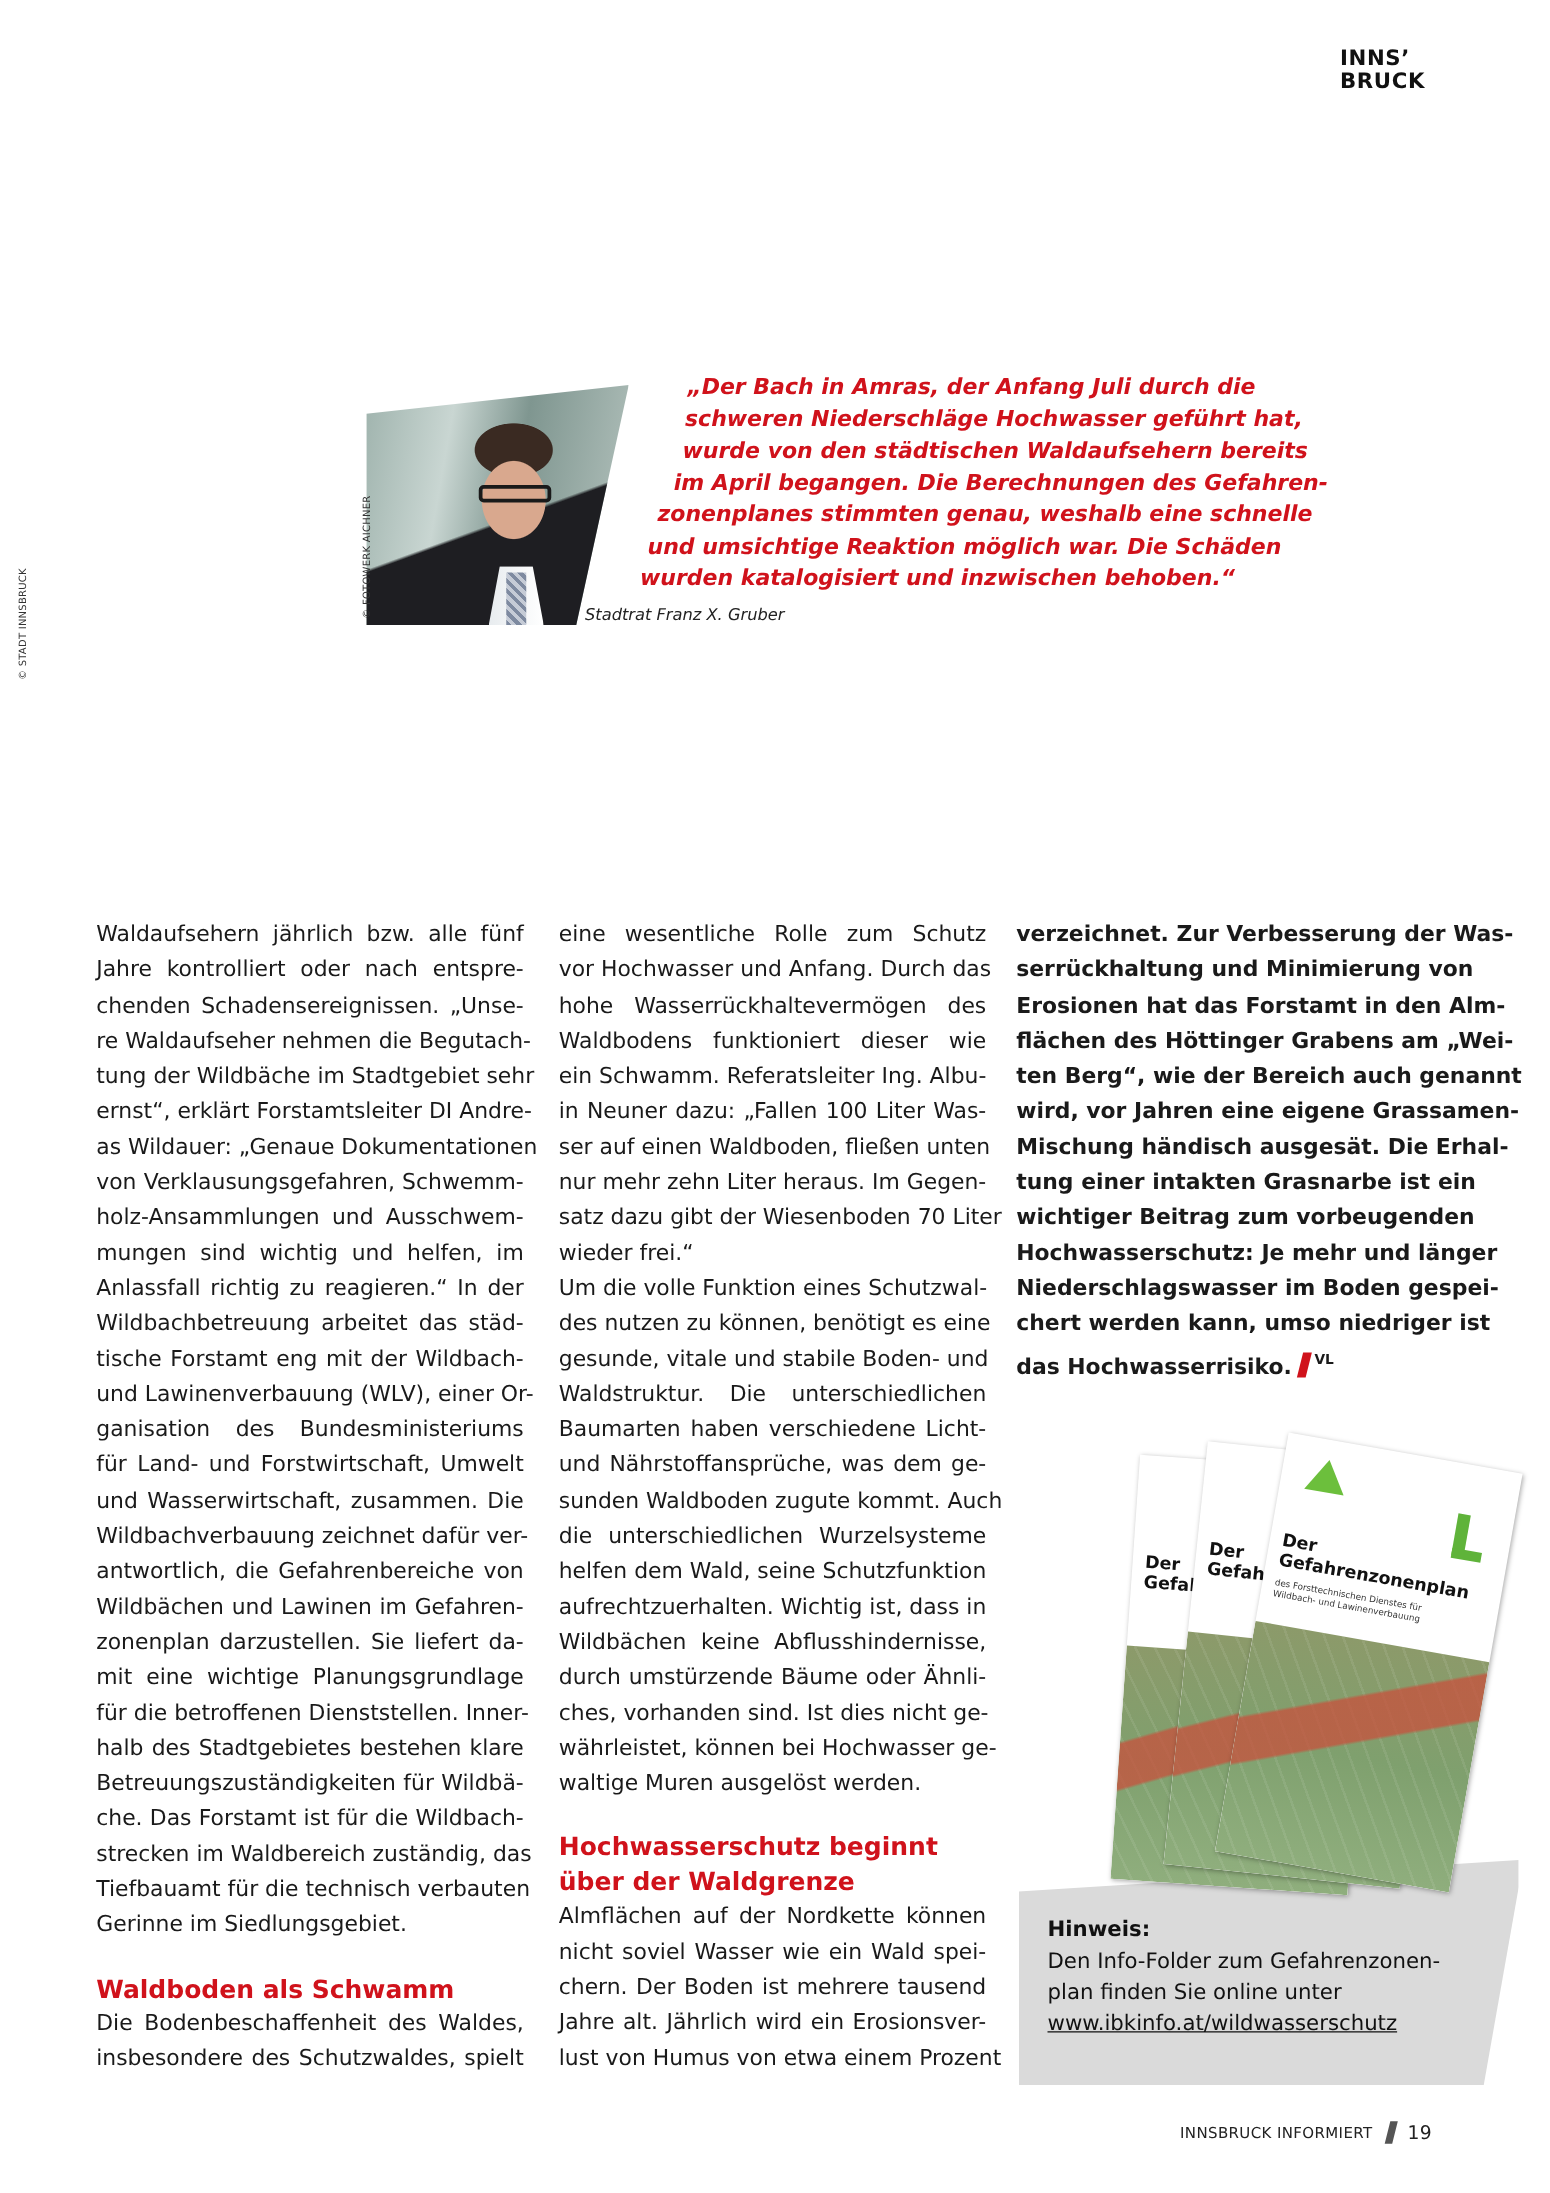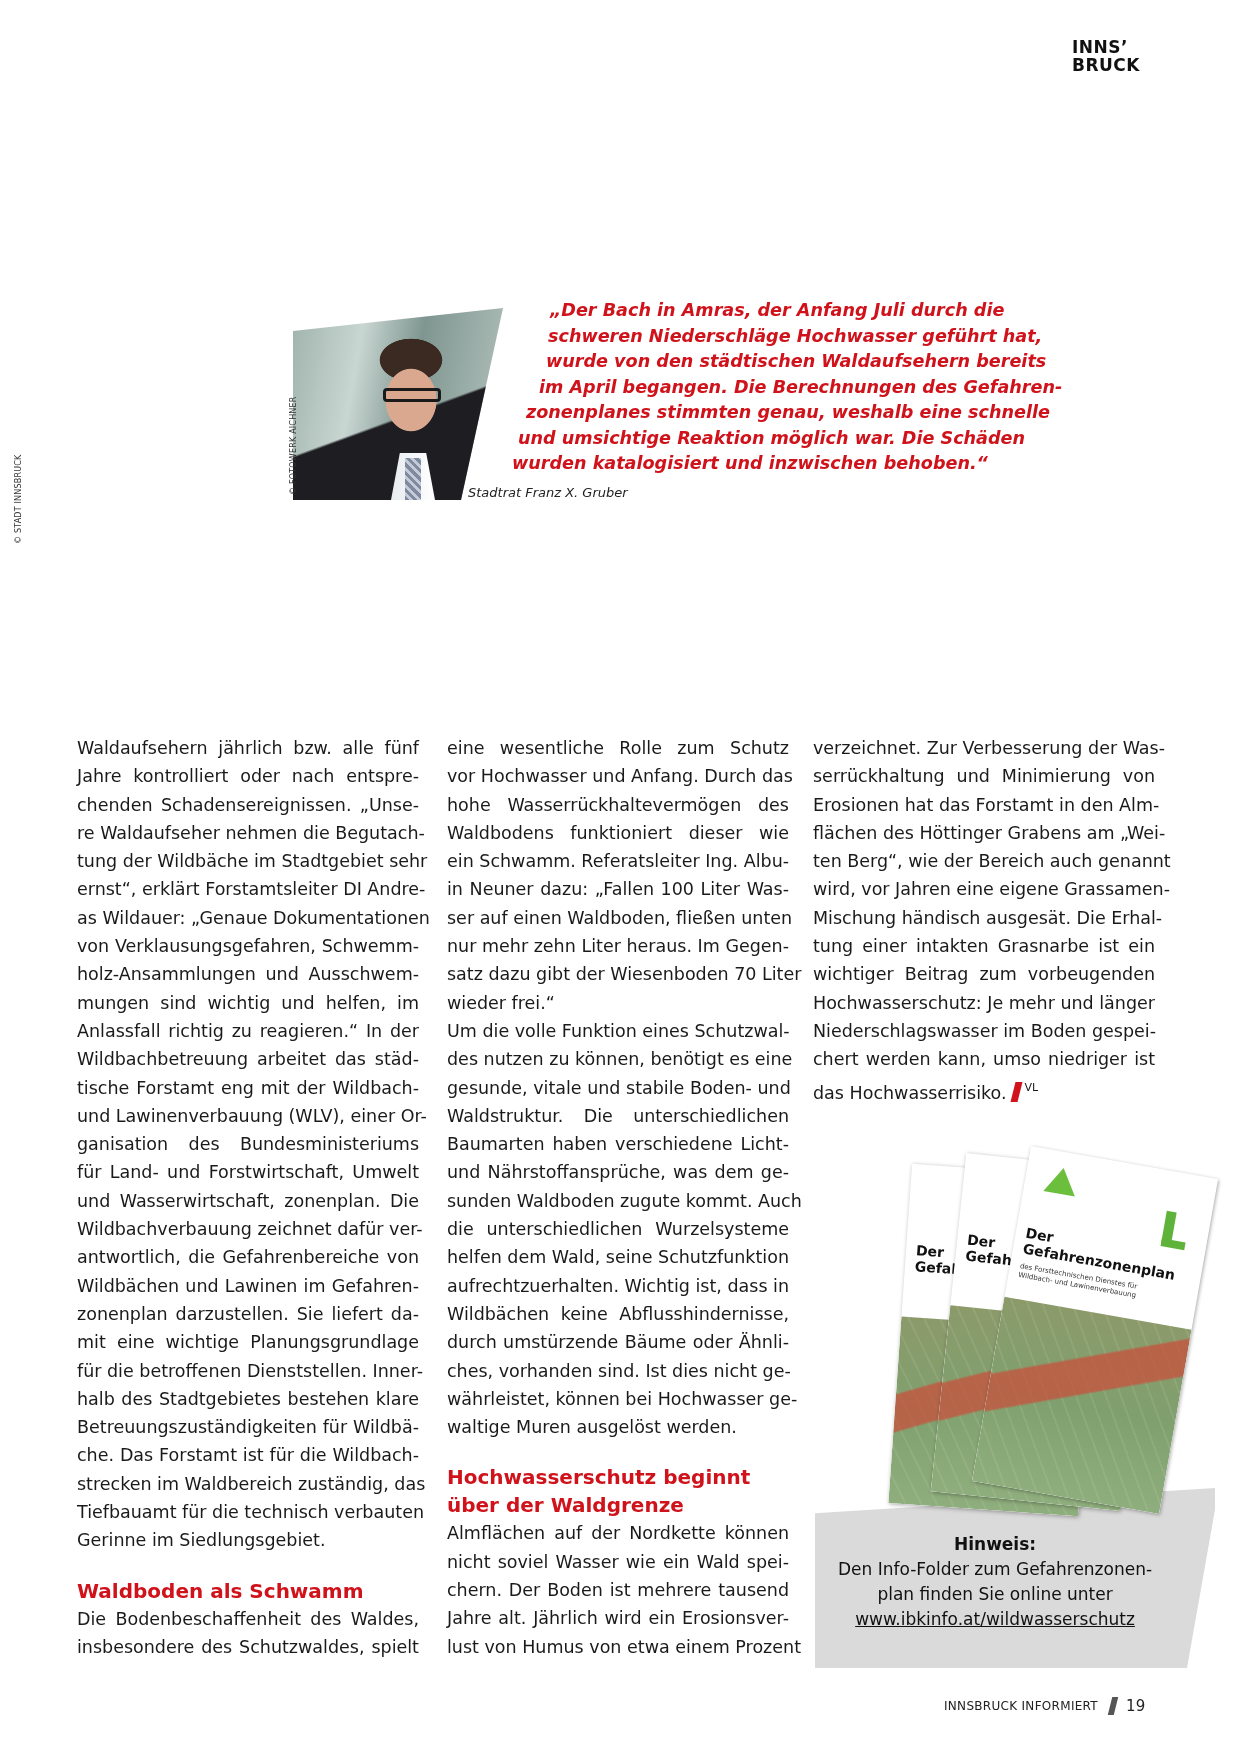--- a/index.html
+++ b/index.html
@@ -16,25 +16,25 @@
   .photo .glasses { position:absolute; left:90px; top:80px; width:58px; height:14px; border:3px solid #1a1a1a; border-radius:4px; box-sizing:border-box; }
   .quote { position:absolute; left:470px; top:298px; width:500px; color:#d0121b; font-family:"DejaVu Sans", sans-serif; font-weight:bold; font-style:italic; font-size:17.6px; line-height:25.5px;margin-left:36px; }
   .quote .ln { display:block; white-space:nowrap; }
   .caption { position:absolute; left:468px; top:485px; font-style:italic; font-size:13px; color:#222; }
   .col { position:absolute; width:342px; font-size:17.5px; line-height:28.3px; color:#1a1a1a; }
   .col .ln { display:block; white-space:nowrap; text-align:justify; text-align-last:justify; height:28.3px; }
   .col .ln.last { text-align-last:left; }
   .col h3 { margin:0; color:#d0121b; font-size:20px; font-weight:bold; line-height:28px; }
   .col1 { left:77px; top:734px; }
   .col2 { left:447px; top:734px; }
-  .col3 { left:813px; top:734px; }
+  .col3 { left:813px; top:734px;font-weight:bold; }
   .vl-mark { display:inline-block; width:7px; height:20px; background:#d0121b; transform:skewX(-14deg); vertical-align:-3px; margin-left:6px; }
   .vl { font-size:11px; vertical-align:8px; margin-left:5px; }
   .graybox { position:absolute; left:815px; top:1488px; width:400px; height:180px; background:#dadada; clip-path:polygon(0 14%, 100% 0, 100% 12%, 93% 100%, 0 100%); }
-  .hinweis { position:absolute; left:838px; top:1532px; font-size:17px; line-height:25px; color:#111;text-align:center; }
+  .hinweis { position:absolute; left:838px; top:1532px; font-size:17px; line-height:25px; color:#111; }
   .hinweis .title { font-weight:bold; display:block; }
   .hinweis .ln { display:block; white-space:nowrap; }
   .hinweis a { color:#111; text-decoration:underline; }
   .brochures { position:absolute; left:900px; top:1150px; width:310px; height:380px; }
   .broch { position:absolute; width:190px; height:340px; background:#fff; box-shadow:1px 1px 4px rgba(0,0,0,0.35); overflow:hidden; }
   .broch .map { position:absolute; left:0; bottom:0; width:100%; height:55%; background:
       linear-gradient(160deg, transparent 0 30%, rgba(200,80,60,0.75) 31% 45%, transparent 46%),
       repeating-linear-gradient(60deg, rgba(255,255,255,0.08) 0 2px, transparent 2px 14px),
       linear-gradient(180deg,#8c9a6a,#7fa06e 50%,#8fae7d); }
   .broch .ttl { position:absolute; left:10px; top:78px; font-weight:bold; font-size:14px; line-height:16px; color:#111; }
@@ -87,21 +87,21 @@
   <span class="ln">as Wildauer: „Genaue Dokumentationen</span>
   <span class="ln">von Verklausungsgefahren, Schwemm-</span>
   <span class="ln">holz-Ansammlungen und Ausschwem-</span>
   <span class="ln">mungen sind wichtig und helfen, im</span>
   <span class="ln">Anlassfall richtig zu reagieren.“ In der</span>
   <span class="ln">Wildbachbetreuung arbeitet das städ-</span>
   <span class="ln">tische Forstamt eng mit der Wildbach-</span>
   <span class="ln">und Lawinenverbauung (WLV), einer Or-</span>
   <span class="ln">ganisation des Bundesministeriums</span>
   <span class="ln">für Land- und Forstwirtschaft, Umwelt</span>
-  <span class="ln">und Wasserwirtschaft, zonenplan. Die</span>
+  <span class="ln">und Wasserwirtschaft, zusammen. Die</span>
   <span class="ln">Wildbachverbauung zeichnet dafür ver-</span>
   <span class="ln">antwortlich, die Gefahrenbereiche von</span>
   <span class="ln">Wildbächen und Lawinen im Gefahren-</span>
   <span class="ln">zonenplan darzustellen. Sie liefert da-</span>
   <span class="ln">mit eine wichtige Planungsgrundlage</span>
   <span class="ln">für die betroffenen Dienststellen. Inner-</span>
   <span class="ln">halb des Stadtgebietes bestehen klare</span>
   <span class="ln">Betreuungszuständigkeiten für Wildbä-</span>
   <span class="ln">che. Das Forstamt ist für die Wildbach-</span>
   <span class="ln">strecken im Waldbereich zuständig, das</span>

